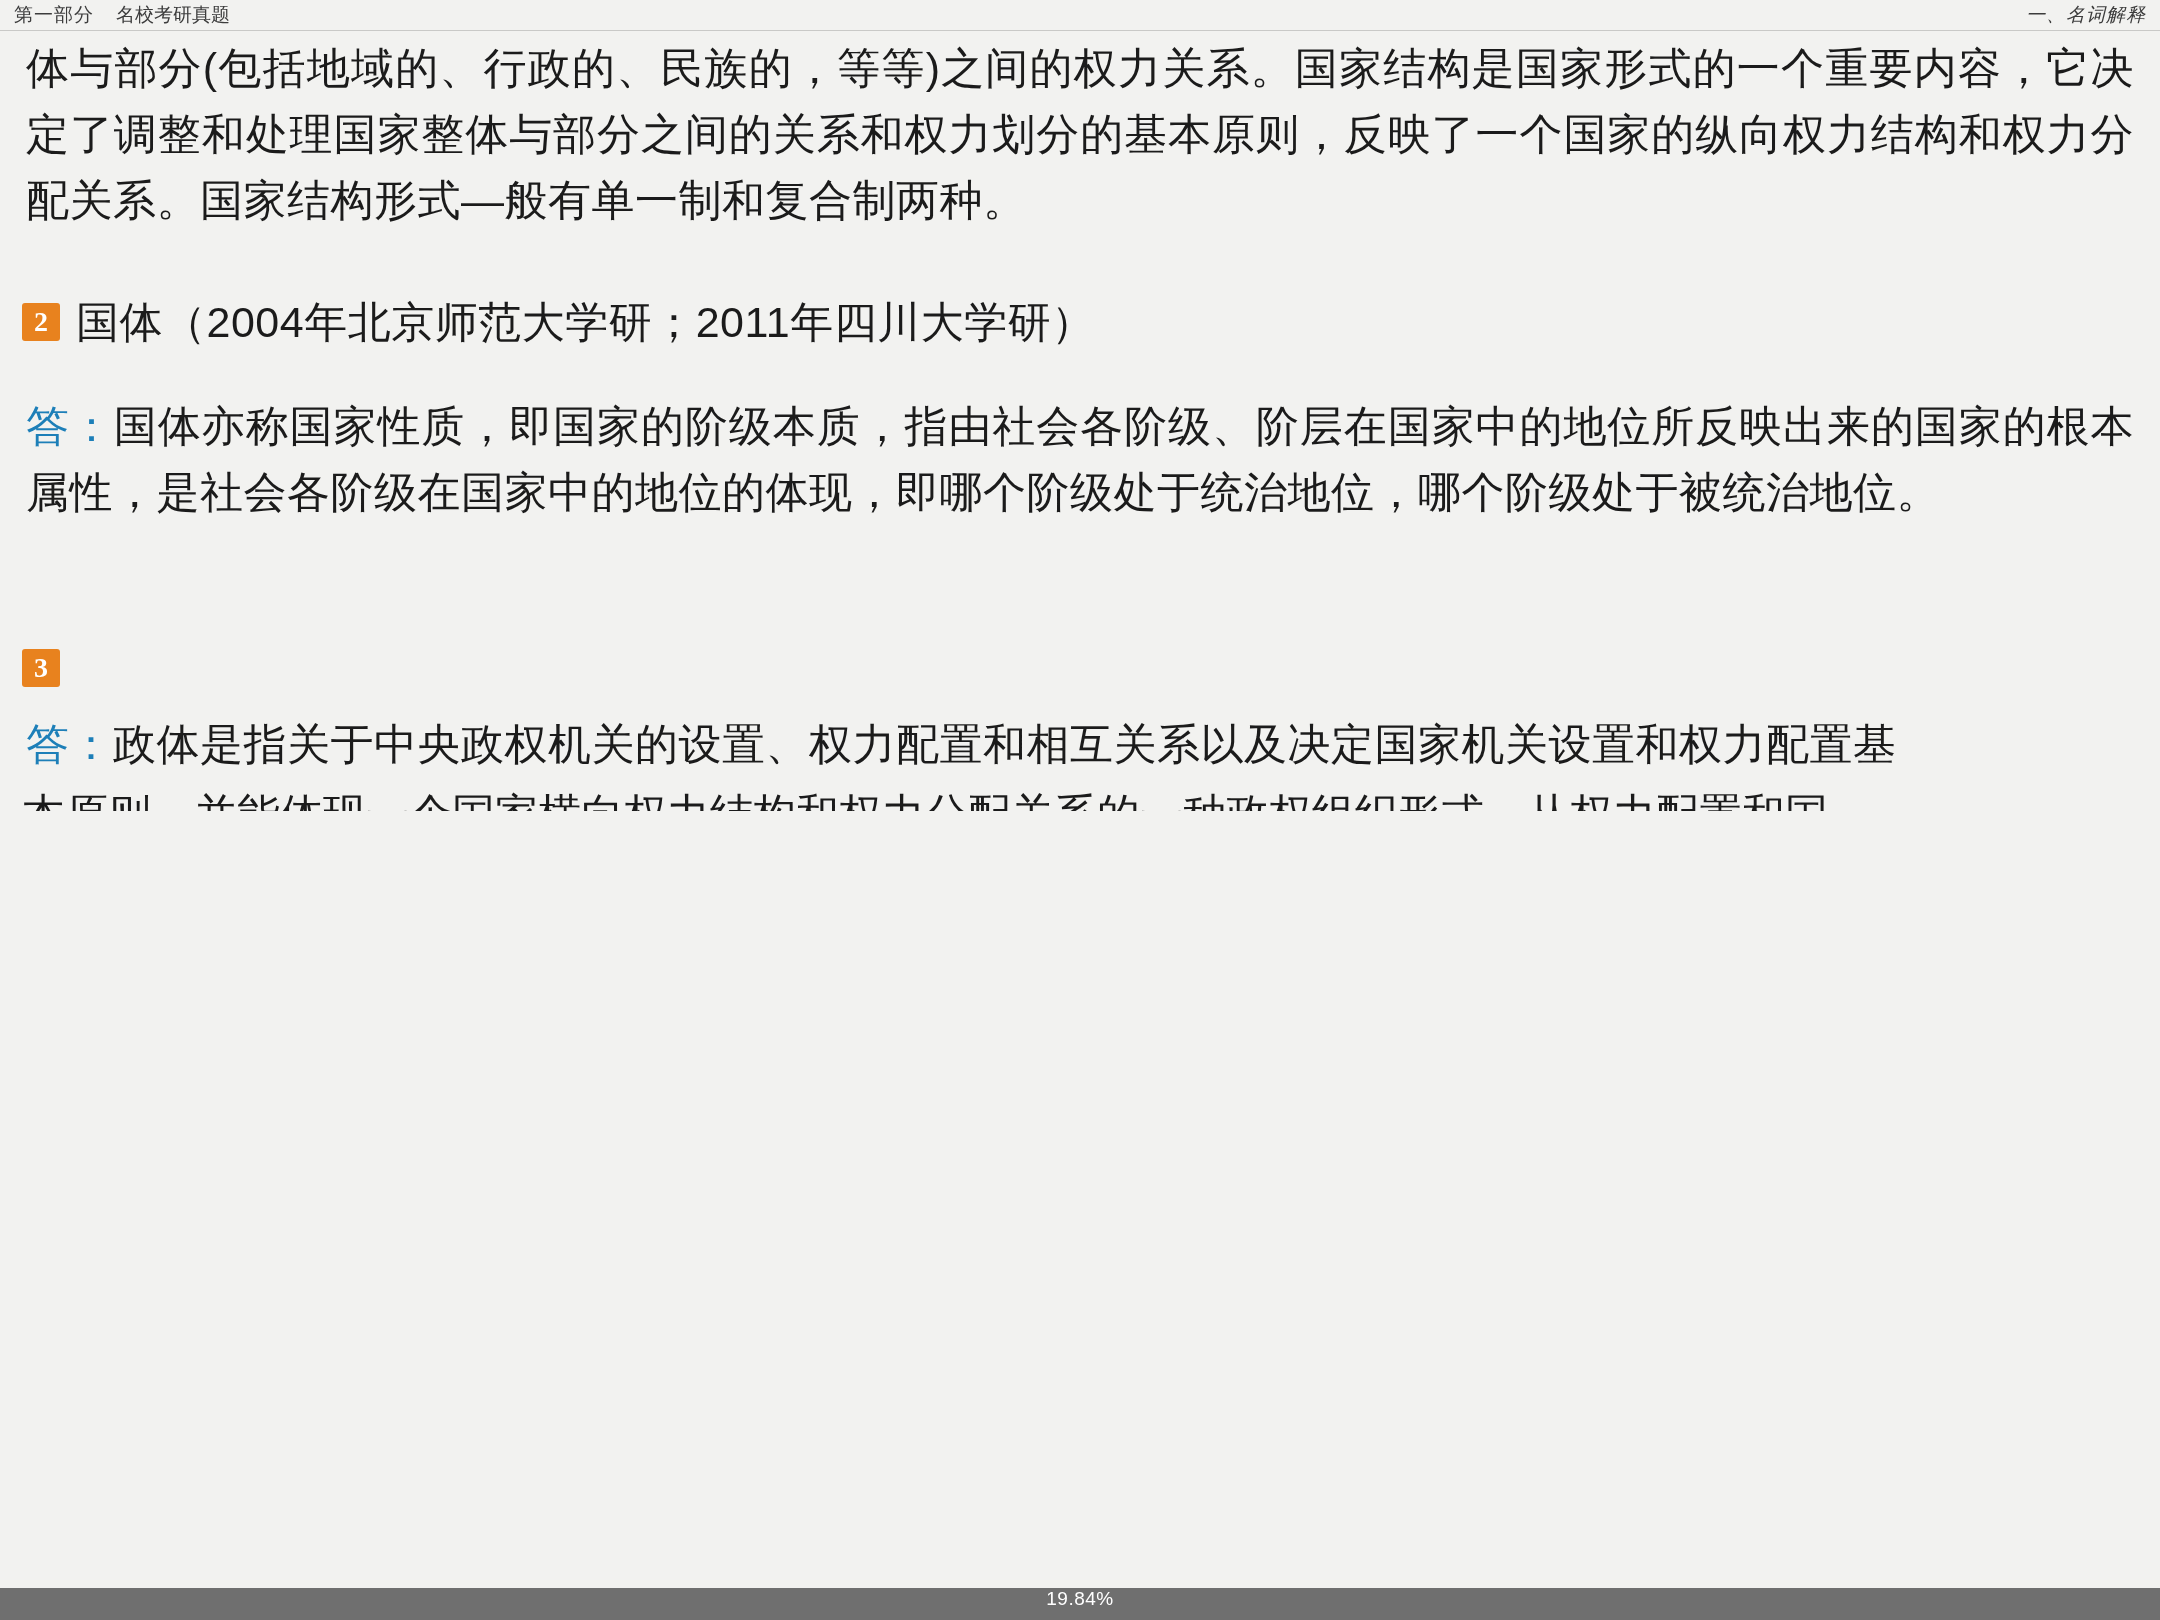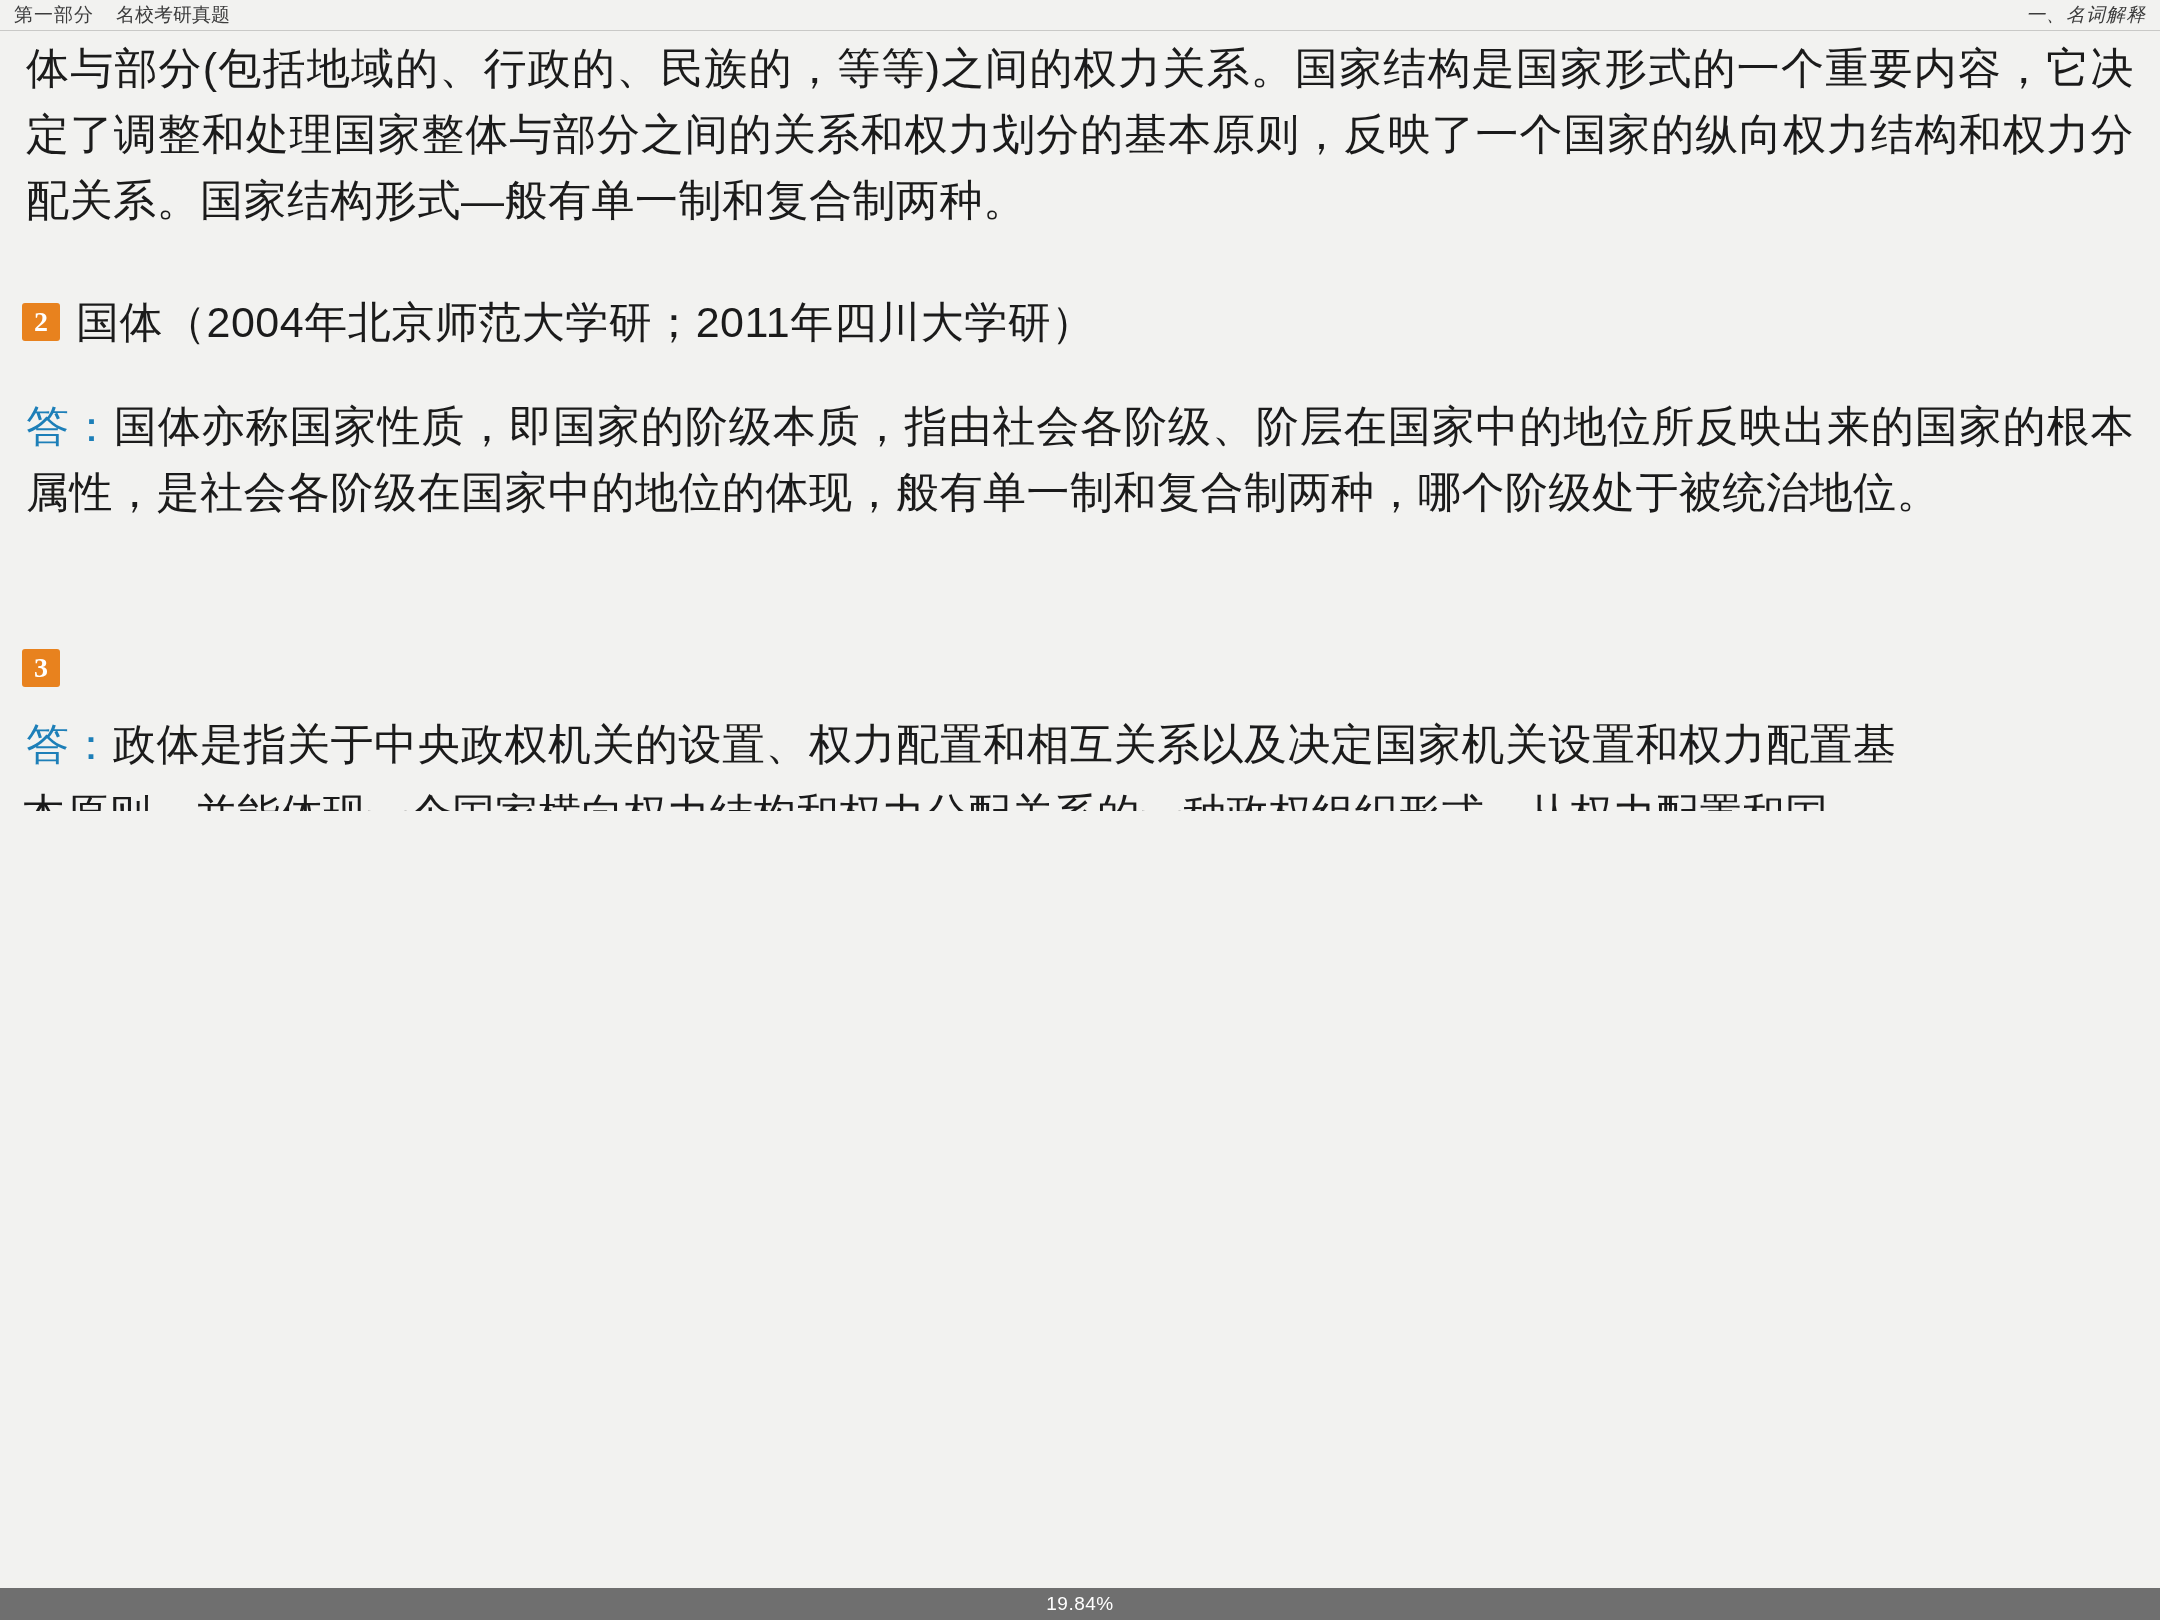--- a/index.html
+++ b/index.html
@@ -110,21 +110,21 @@
 
   
   .status-bar {
     position: absolute;
     left: 0; right: 0; bottom: 0;
     height: 32px;
     background: #6f6f6f;
     color: #ffffff;
     font-size: 19px;
     display: flex;
-    align-items: center;
+    align-items: flex-start;
     justify-content: center;
     letter-spacing: 0.5px;
   }
 
   
   .cut-line {
     height: 30px;
     overflow: hidden;
     font-size: 43px;
     line-height: 66px;
@@ -150,21 +150,21 @@
   <div class="gap-lg"></div>
 
   <div class="entry-head">
     <span class="num-badge">2</span>
     <span class="entry-title">国体（2004年北京师范大学研；2011年四川大学研）</span>
   </div>
 
   <div class="gap-md"></div>
 
   <p class="body">
-    <span class="answer-label">答：</span><span>国体亦称国家性质，即国家的阶级本质，指由社会各阶级、阶层在国家中的地位所反映出来的国家的根本属性，是社会各阶级在国家中的地位的体现，般有单一制和复合制两种，哪个阶级处于被统治地位。</span>
+    <span class="answer-label">答：</span><span>国体亦称国家性质，即国家的阶级本质，指由社会各阶级、阶层在国家中的地位所反映出来的国家的根本属性，是社会各阶级在国家中的地位的体现，即哪个阶级处于统治地位，哪个阶级处于被统治地位。</span>
   </p>
 
   <div class="gap-md"></div>
 
 
   <div class="gap-md"></div>
 
 
   <div class="gap-lg"></div>
 

